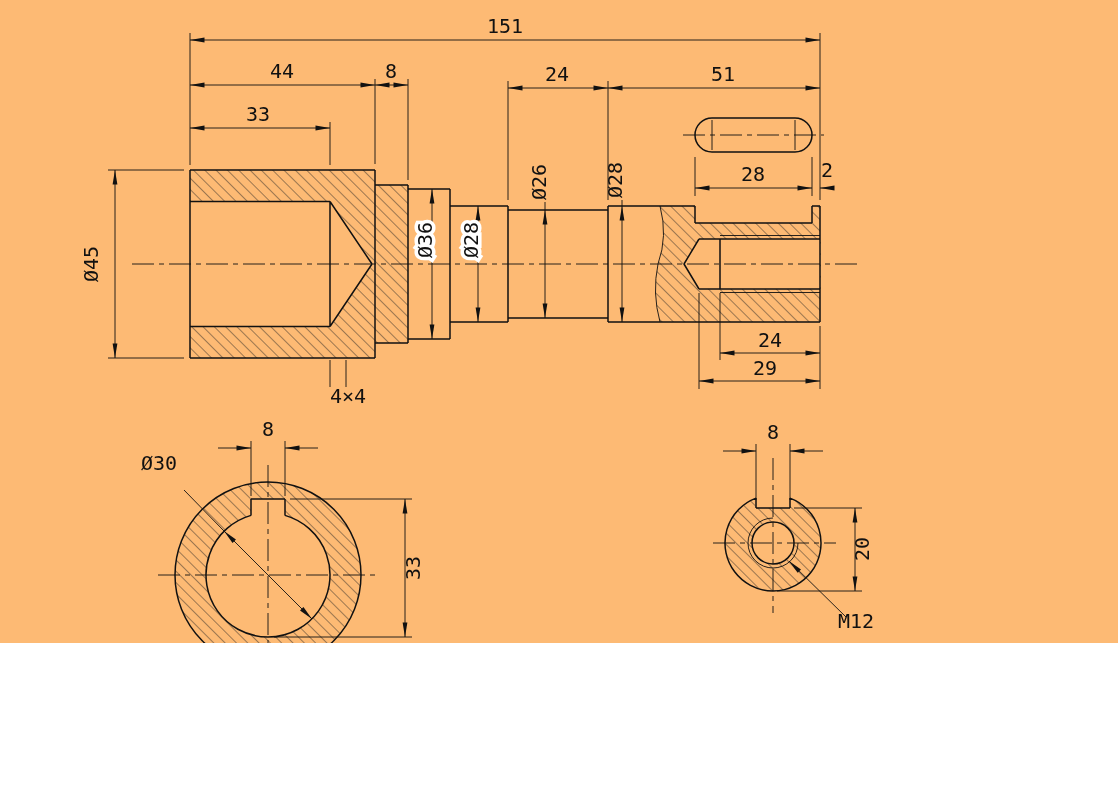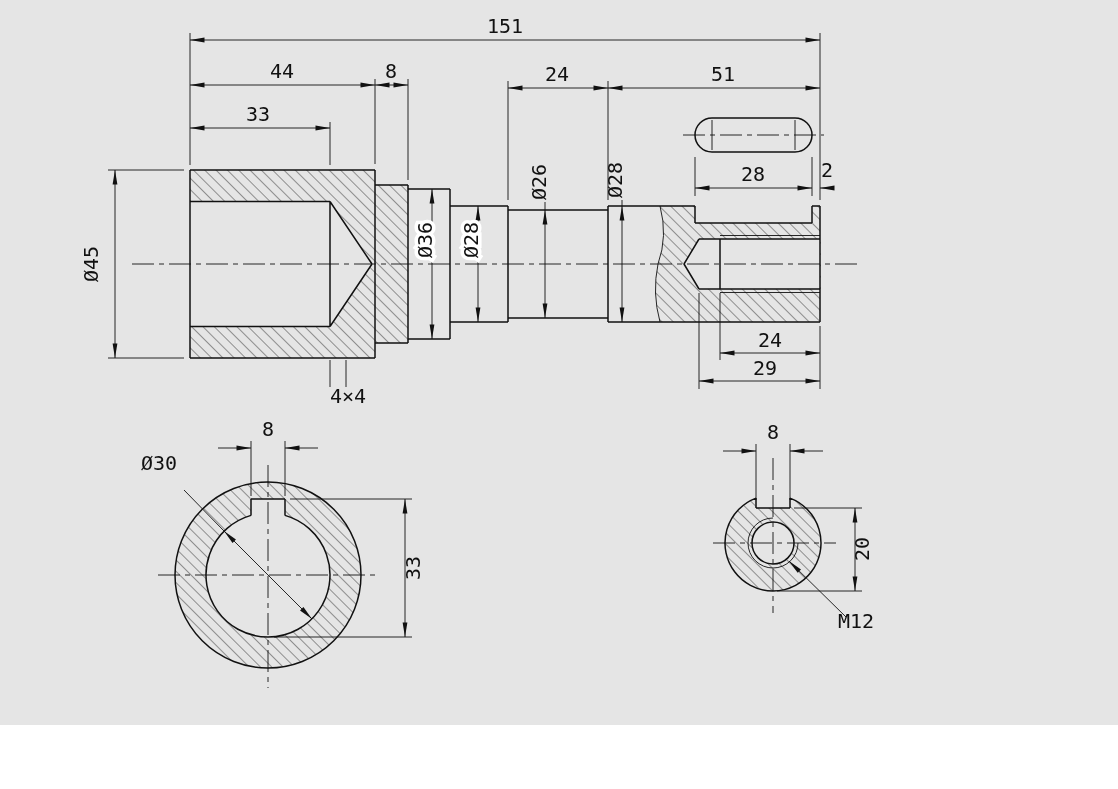--- a/index.html
+++ b/index.html
@@ -1,16 +1,16 @@
 <!DOCTYPE html>
 <html><head>
 <meta charset="utf-8">
 <style>
   html,body{margin:0;padding:0;background:#fff;}
-  .stage{position:relative;width:1118px;height:725px;background:#e5e5e5;overflow:hidden;}
+  .stage{position:relative;width:1118px;height:643px;background:#fdba74;overflow:hidden;}
   svg{display:block;}
   svg text{font-family:"DejaVu Sans Mono","Liberation Mono",monospace;font-size:20px;fill:#111;}
   .ol{stroke:#111;stroke-width:1.5;fill:none;stroke-linecap:butt;}
   .th{stroke:#111;stroke-width:0.9;fill:none;}
   .cl{stroke:#111;stroke-width:0.9;fill:none;stroke-dasharray:22 5 5 5;}
   .hatchfill{fill:url(#hatch);stroke:none;fill-rule:evenodd;}
   .halo{stroke:#fff;stroke-width:7;paint-order:stroke;}
   .anchor-mid{text-anchor:middle;}
 </style>
 </head>

